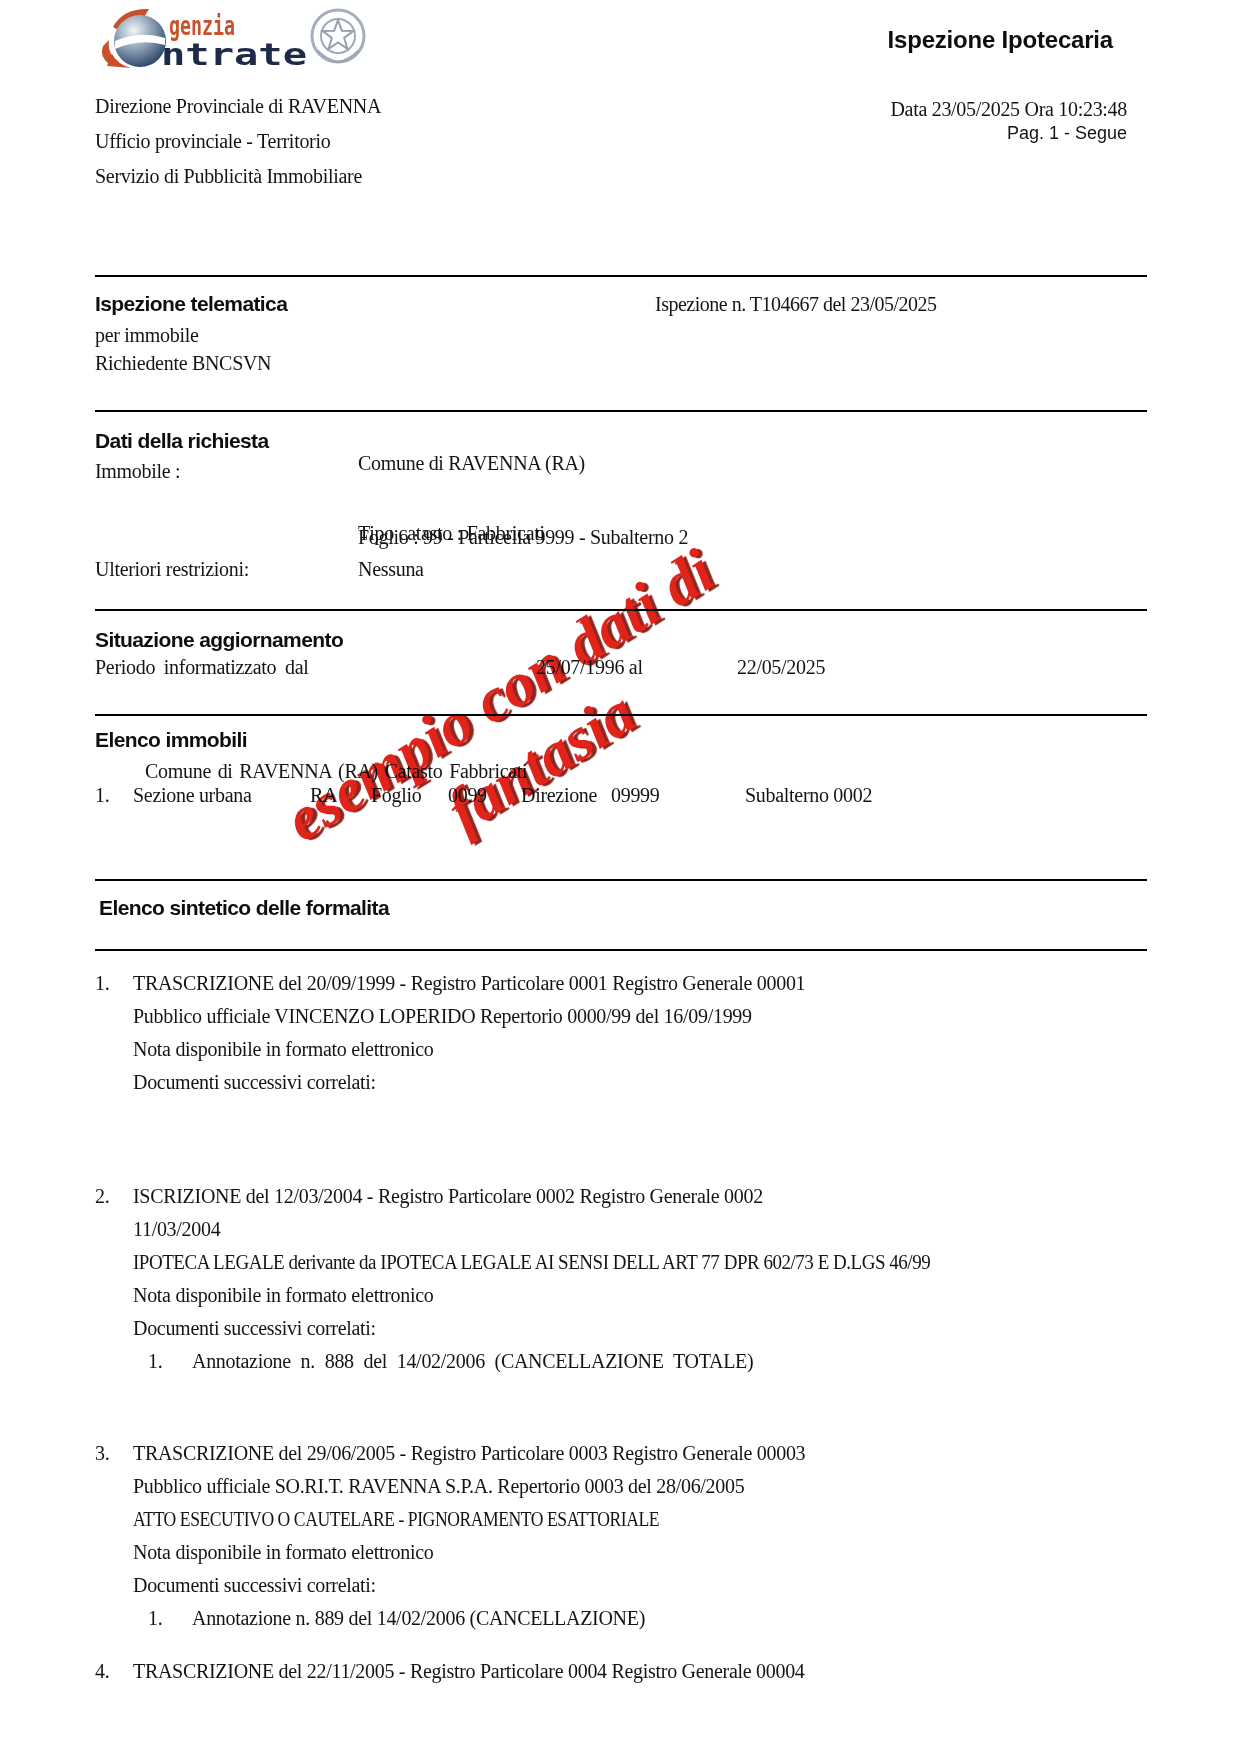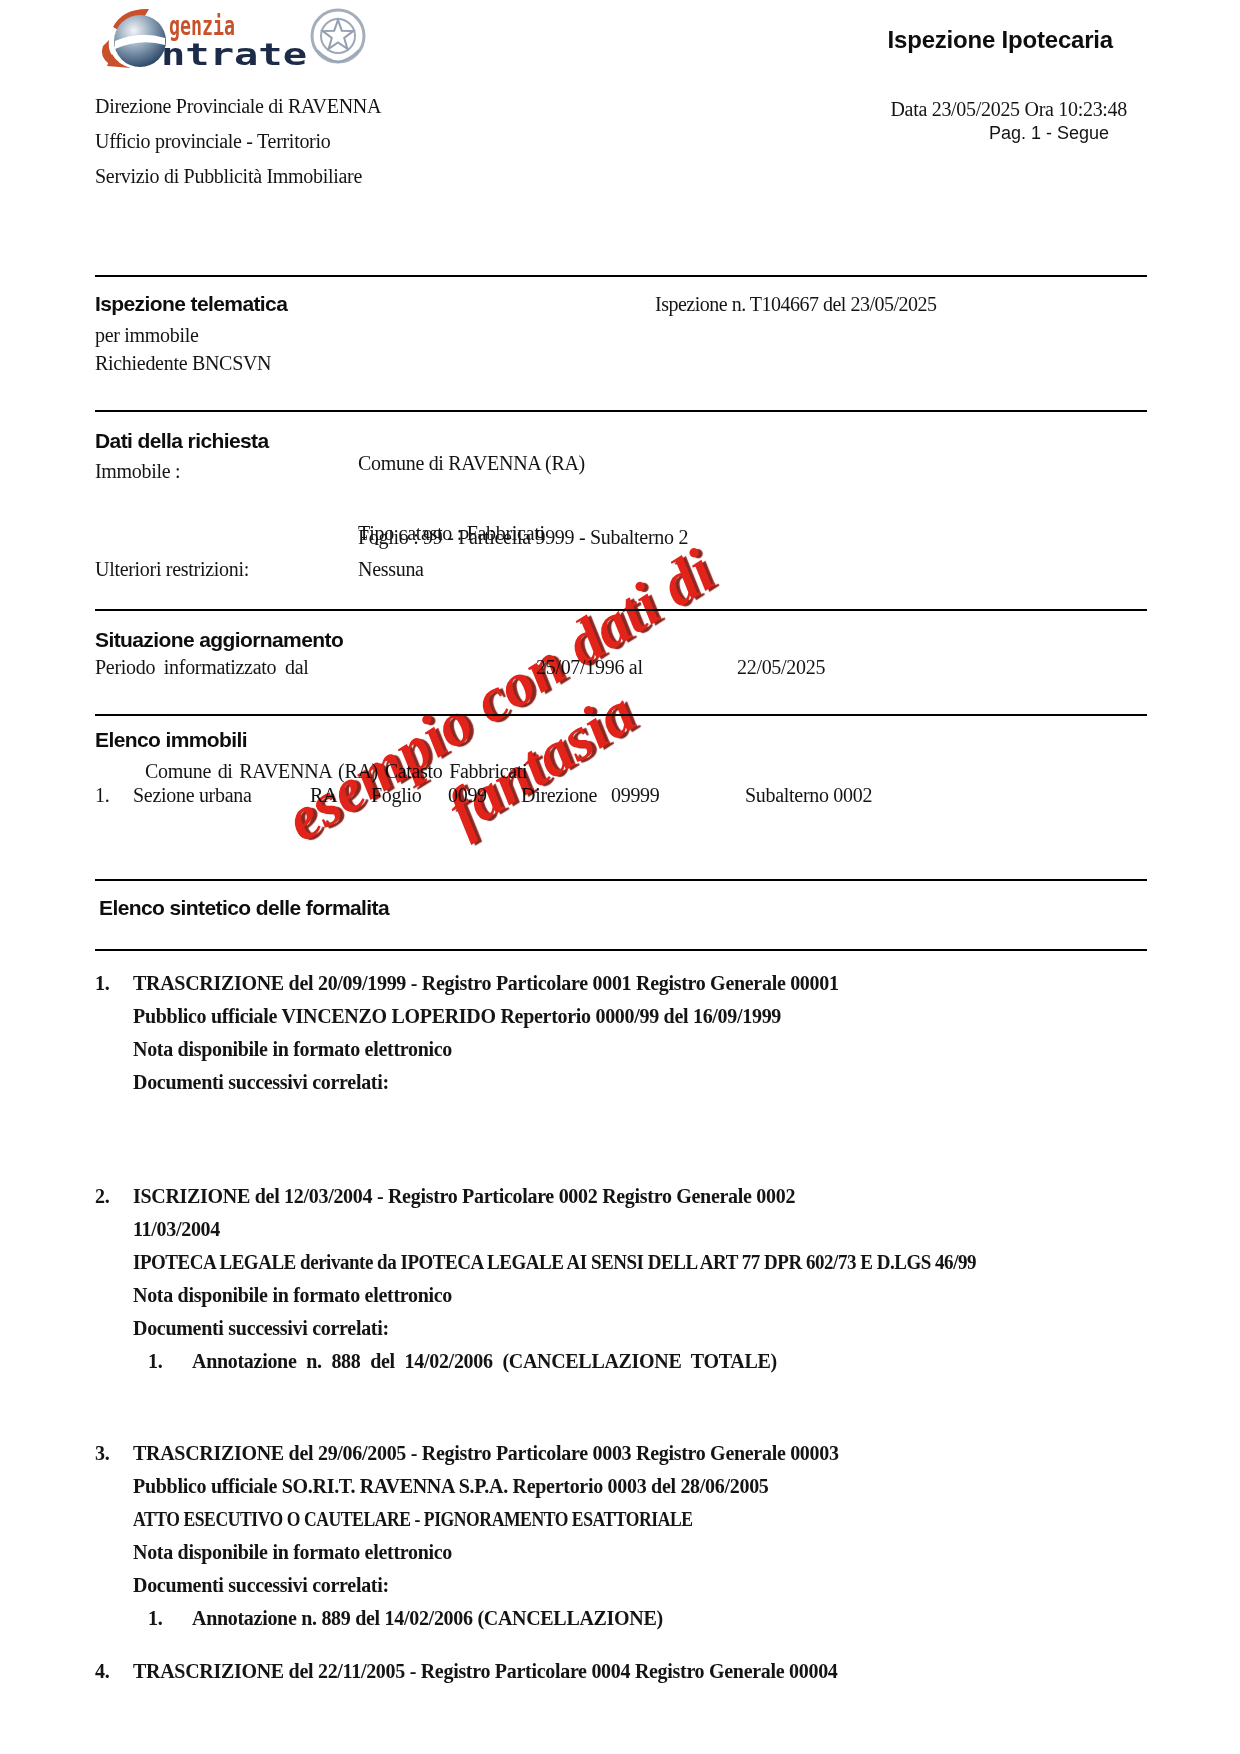--- a/index.html
+++ b/index.html
@@ -13,21 +13,21 @@
   .sans-head{font-family:"Liberation Sans","DejaVu Sans",sans-serif;font-weight:bold;
              font-size:21px;letter-spacing:-0.6px;white-space:nowrap;color:#0e0e0e;}
   .doc-title{font-family:"Liberation Sans","DejaVu Sans",sans-serif;font-weight:bold;
              font-size:24px;letter-spacing:-0.2px;white-space:nowrap;color:#0e0e0e;}
   .sans-small{font-family:"Liberation Sans","DejaVu Sans",sans-serif;font-size:18px;white-space:nowrap;}
   .rule{position:absolute;left:95px;width:1052px;height:2px;background:#000;}
   .ws4{word-spacing:4px;}
   .ws2{word-spacing:2px;}
   .ws5{word-spacing:5px;}
   
-  .fitem{position:absolute;left:95px;width:1062px;font-size:20px;letter-spacing:-0.3px;font-weight:bold;}
+  .fitem{position:absolute;left:95px;width:1062px;font-size:20px;letter-spacing:-0.3px;}
   .fline{height:33px;line-height:33px;white-space:nowrap;}
   .fnum{display:inline-block;width:38px;}
   .ind{margin-left:38px;}
   .cond-a{display:inline-block;transform:scaleX(0.88);transform-origin:0 50%;letter-spacing:-0.5px;}
   .cond-b{display:inline-block;transform:scaleX(0.95);transform-origin:0 50%;letter-spacing:-0.5px;}
   .sub-num{display:inline-block;width:44px;margin-left:15px;}
   
   .watermark{
     position:absolute;left:240px;top:650px;width:560px;text-align:center;
     transform:rotate(-32deg);font-family:"Liberation Serif","DejaVu Serif",serif;
@@ -65,21 +65,21 @@
   </g>
 </svg>
 
 <div class="abs doc-title" style="top:26px;right:127px">Ispezione Ipotecaria</div>
 
 <div class="abs serif" style="left:95px;top:95px">Direzione Provinciale di RAVENNA</div>
 <div class="abs serif" style="left:95px;top:130px">Ufficio provinciale - Territorio</div>
 <div class="abs serif" style="left:95px;top:165px">Servizio di Pubblicità Immobiliare</div>
 
 <div class="abs serif" style="top:98px;right:113px">Data 23/05/2025 Ora 10:23:48</div>
-<div class="abs sans-small" style="top:123px;right:131px">Pag. 1 - Segue</div>
+<div class="abs sans-small" style="top:123px;right:113px">Pag. 1 - Segue</div>
 
 <div class="rule" style="top:275px"></div>
 <div class="rule" style="top:410px"></div>
 <div class="rule" style="top:609px"></div>
 <div class="rule" style="top:714px"></div>
 <div class="rule" style="top:879px"></div>
 <div class="rule" style="top:949px"></div>
 
 <div class="abs sans-head" style="left:95px;top:292px">Ispezione telematica</div>
 <div class="abs serif" style="left:655px;top:293px;letter-spacing:-0.5px">Ispezione n. T104667 del 23/05/2025</div>

